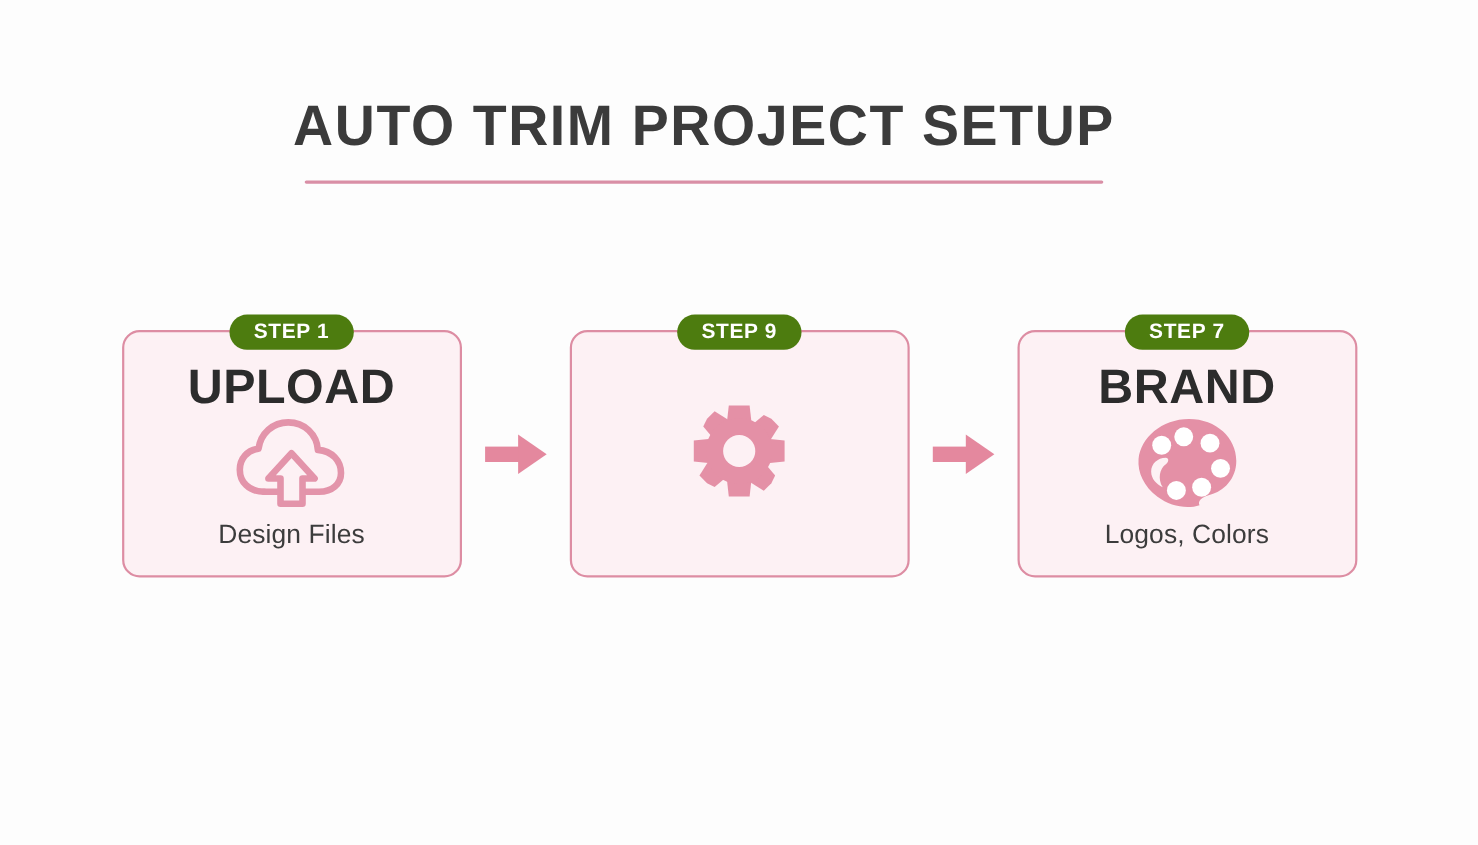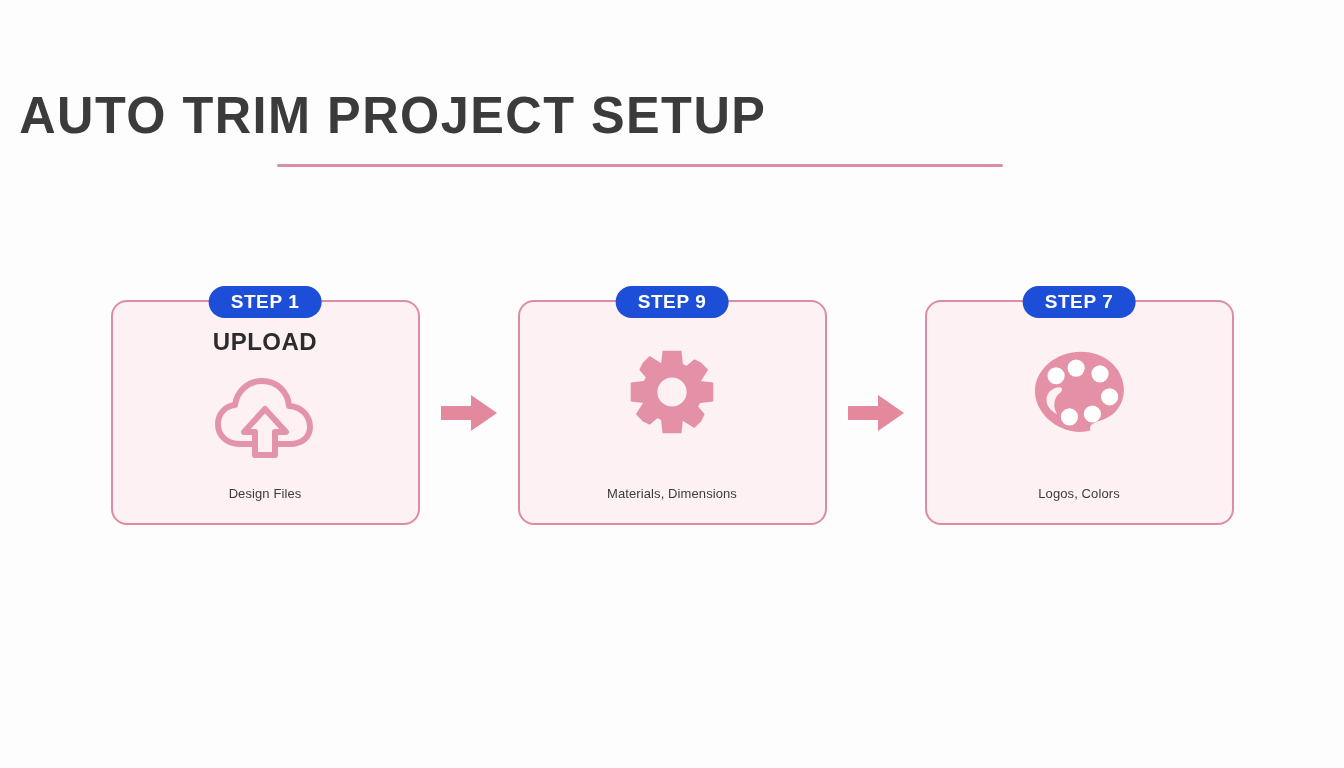--- a/index.html
+++ b/index.html
@@ -20,21 +20,21 @@
     height: 768px;
     background: #fdfdfd;
   }
 
   
   .title-block {
     position: absolute;
     top: 88px;
     left: 0;
     width: 1280px;
-    text-align: left;
+    text-align: center;
   }
   .page-title {
     font-size: 52px;
     font-weight: bold;
     color: #3b3b3b;
     letter-spacing: 1.5px;
     line-height: 1.05;
     margin: 0;
     font-family: "Liberation Sans", sans-serif;
     transform: scaleX(0.97);
@@ -74,52 +74,52 @@
   }
 
   .badge {
     position: absolute;
     top: -16px;
     left: 50%;
     transform: translateX(-50%);
     height: 32px;
     padding: 0 22px;
     border-radius: 16px;
-    background: #1d4ed8;
+    background: #4d7c0f;
     color: #ffffff;
     font-size: 19px;
     font-weight: bold;
     letter-spacing: 0.6px;
     display: flex;
     align-items: center;
     justify-content: center;
     white-space: nowrap;
   }
 
   .card-title {
     margin-top: 28px;
-    font-size: 24px;
+    font-size: 44px;
     font-weight: bold;
     color: #2c2c2c;
     letter-spacing: 0.5px;
     line-height: 1;
     white-space: nowrap;
   }
 
   .icon-wrap {
     flex: 1 1 auto;
     display: flex;
     align-items: center;
     justify-content: center;
     width: 100%;
   }
 
   .card-caption {
     margin-bottom: 22px;
-    font-size: 13px;
+    font-size: 24px;
     color: #3c3c3c;
     letter-spacing: 0.1px;
     white-space: nowrap;
   }
 
   
   .connector {
     width: 98px;
     height: 225px;
     display: flex;
@@ -197,32 +197,32 @@
               <path d="M16 16 L24 8 L40 18 L22 36 L12 24 Z" transform="rotate(0 50 50)"></path>
               <path d="M84 84 L76 92 L60 82 L78 64 L88 76 Z"></path>
               <path d="M84 16 L92 24 L82 40 L64 22 L76 12 Z"></path>
               <path d="M16 84 L8 76 L18 60 L36 78 L24 88 Z"></path>
               <circle cx="50" cy="50" r="35"></circle>
             </g>
             <circle cx="50" cy="50" r="17" fill="#fdf1f4"></circle>
           </svg>
         </span>
       </div>
-      <div class="card-caption">Materials, Dimensions</div>
     </div>
 
     <div class="connector">
       <div class="arrow">
         <div class="shaft"></div>
         <div class="head"></div>
       </div>
     </div>
 
     <div class="card">
       <div class="badge">STEP 7</div>
+      <div class="card-title">BRAND</div>
       <div class="icon-wrap">
         <span>
           <svg width="96" height="86" viewBox="0 0 100 90" xmlns="http://www.w3.org/2000/svg">
             <path d="M52 3 C78 3 97 21 97 43 C97 60 85 72 72 75 C64 77 60 81 62 85 C50 89 34 86 22 77 C9 67 3 54 4 41 C6 21 26 3 52 3 Z
                      M30 40 C22 40 16 46 16 53 C16 60 21 65 27 68 C22 60 24 50 30 46 C33 44 33 40 30 40 Z" fill="#e490a6" fill-rule="evenodd"></path>
             <circle cx="47" cy="20" r="9" fill="#ffffff"></circle>
             <circle cx="72" cy="26" r="9" fill="#ffffff"></circle>
             <circle cx="26" cy="28" r="9" fill="#ffffff"></circle>
             <circle cx="82" cy="50" r="9" fill="#ffffff"></circle>
             <circle cx="64" cy="68" r="9" fill="#ffffff"></circle>

